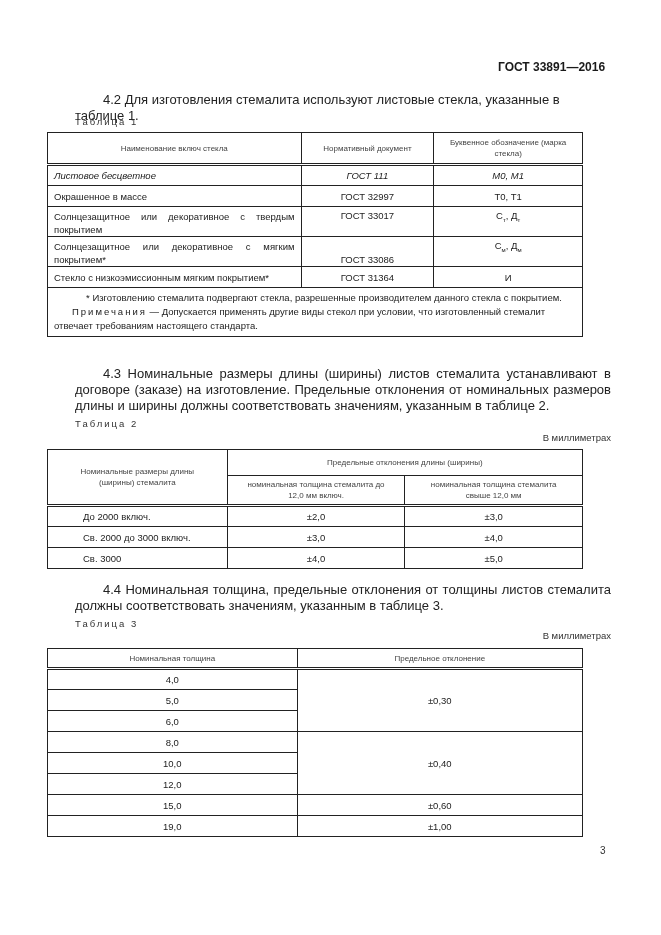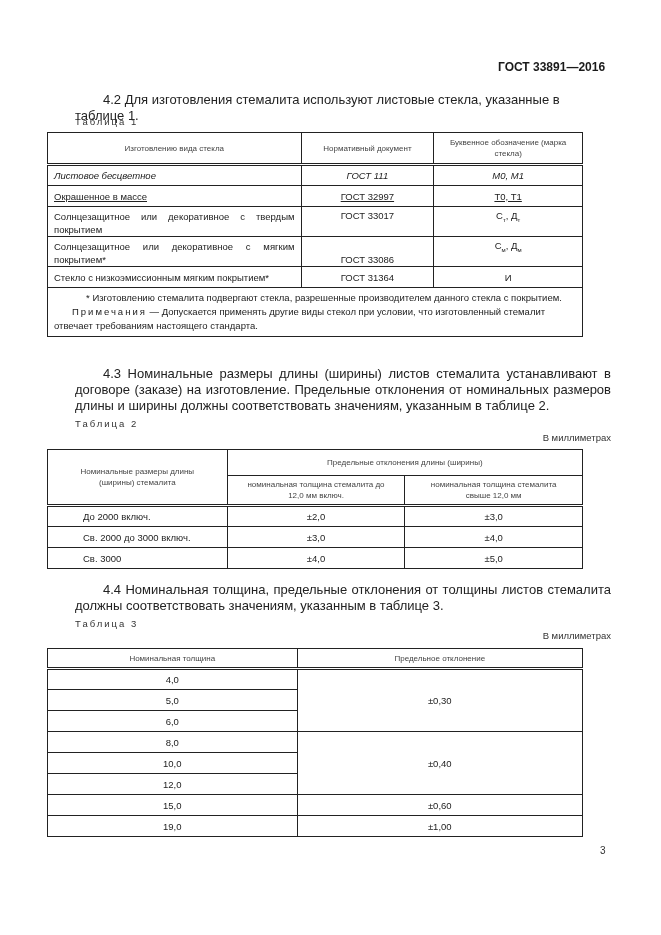--- a/index.html
+++ b/index.html
@@ -32,30 +32,30 @@
 <div class="abs tlabel" style="left:47px; top:116px;">Таблица 1</div>
 
 <table style="left:47px; top:132px; width:536px;">
   <colgroup>
       <col style="width:254px">
       <col style="width:133px">
       <col style="width:149px">
     </colgroup>
   <tbody>
       <tr style="height:32px;">
-    <th class="dbl">Изготовлению вида стекла</th>
+    <th class="dbl">Наименование включ стекла</th>
     <th class="dbl">Нормативный документ</th>
     <th class="dbl">Буквенное обозначение (марка стекла)</th>
   </tr>
   <tr style="height:21px;font-style:italic;">
     <td>Листовое бесцветное</td>
     <td class="c">ГОСТ 111</td>
     <td class="c">М0, М1</td>
   </tr>
-  <tr style="height:21px;text-decoration:underline;">
+  <tr style="height:21px;">
     <td>Окрашенное в массе</td>
     <td class="c">ГОСТ 32997</td>
     <td class="c">Т0, Т1</td>
   </tr>
   <tr style="height:30px;">
     <td style="vertical-align:top; padding-top:3px; line-height:13px; text-align:justify;">Солнцезащитное или декоративное с твердым покрытием</td>
     <td class="c" style="vertical-align:top; padding-top:3px;">ГОСТ 33017</td>
     <td class="c" style="vertical-align:top; padding-top:3px;"><span>С</span><sub>т</sub><span>, </span><span>Д</span><sub>т</sub></td>
   </tr>
   <tr style="height:30px;">

